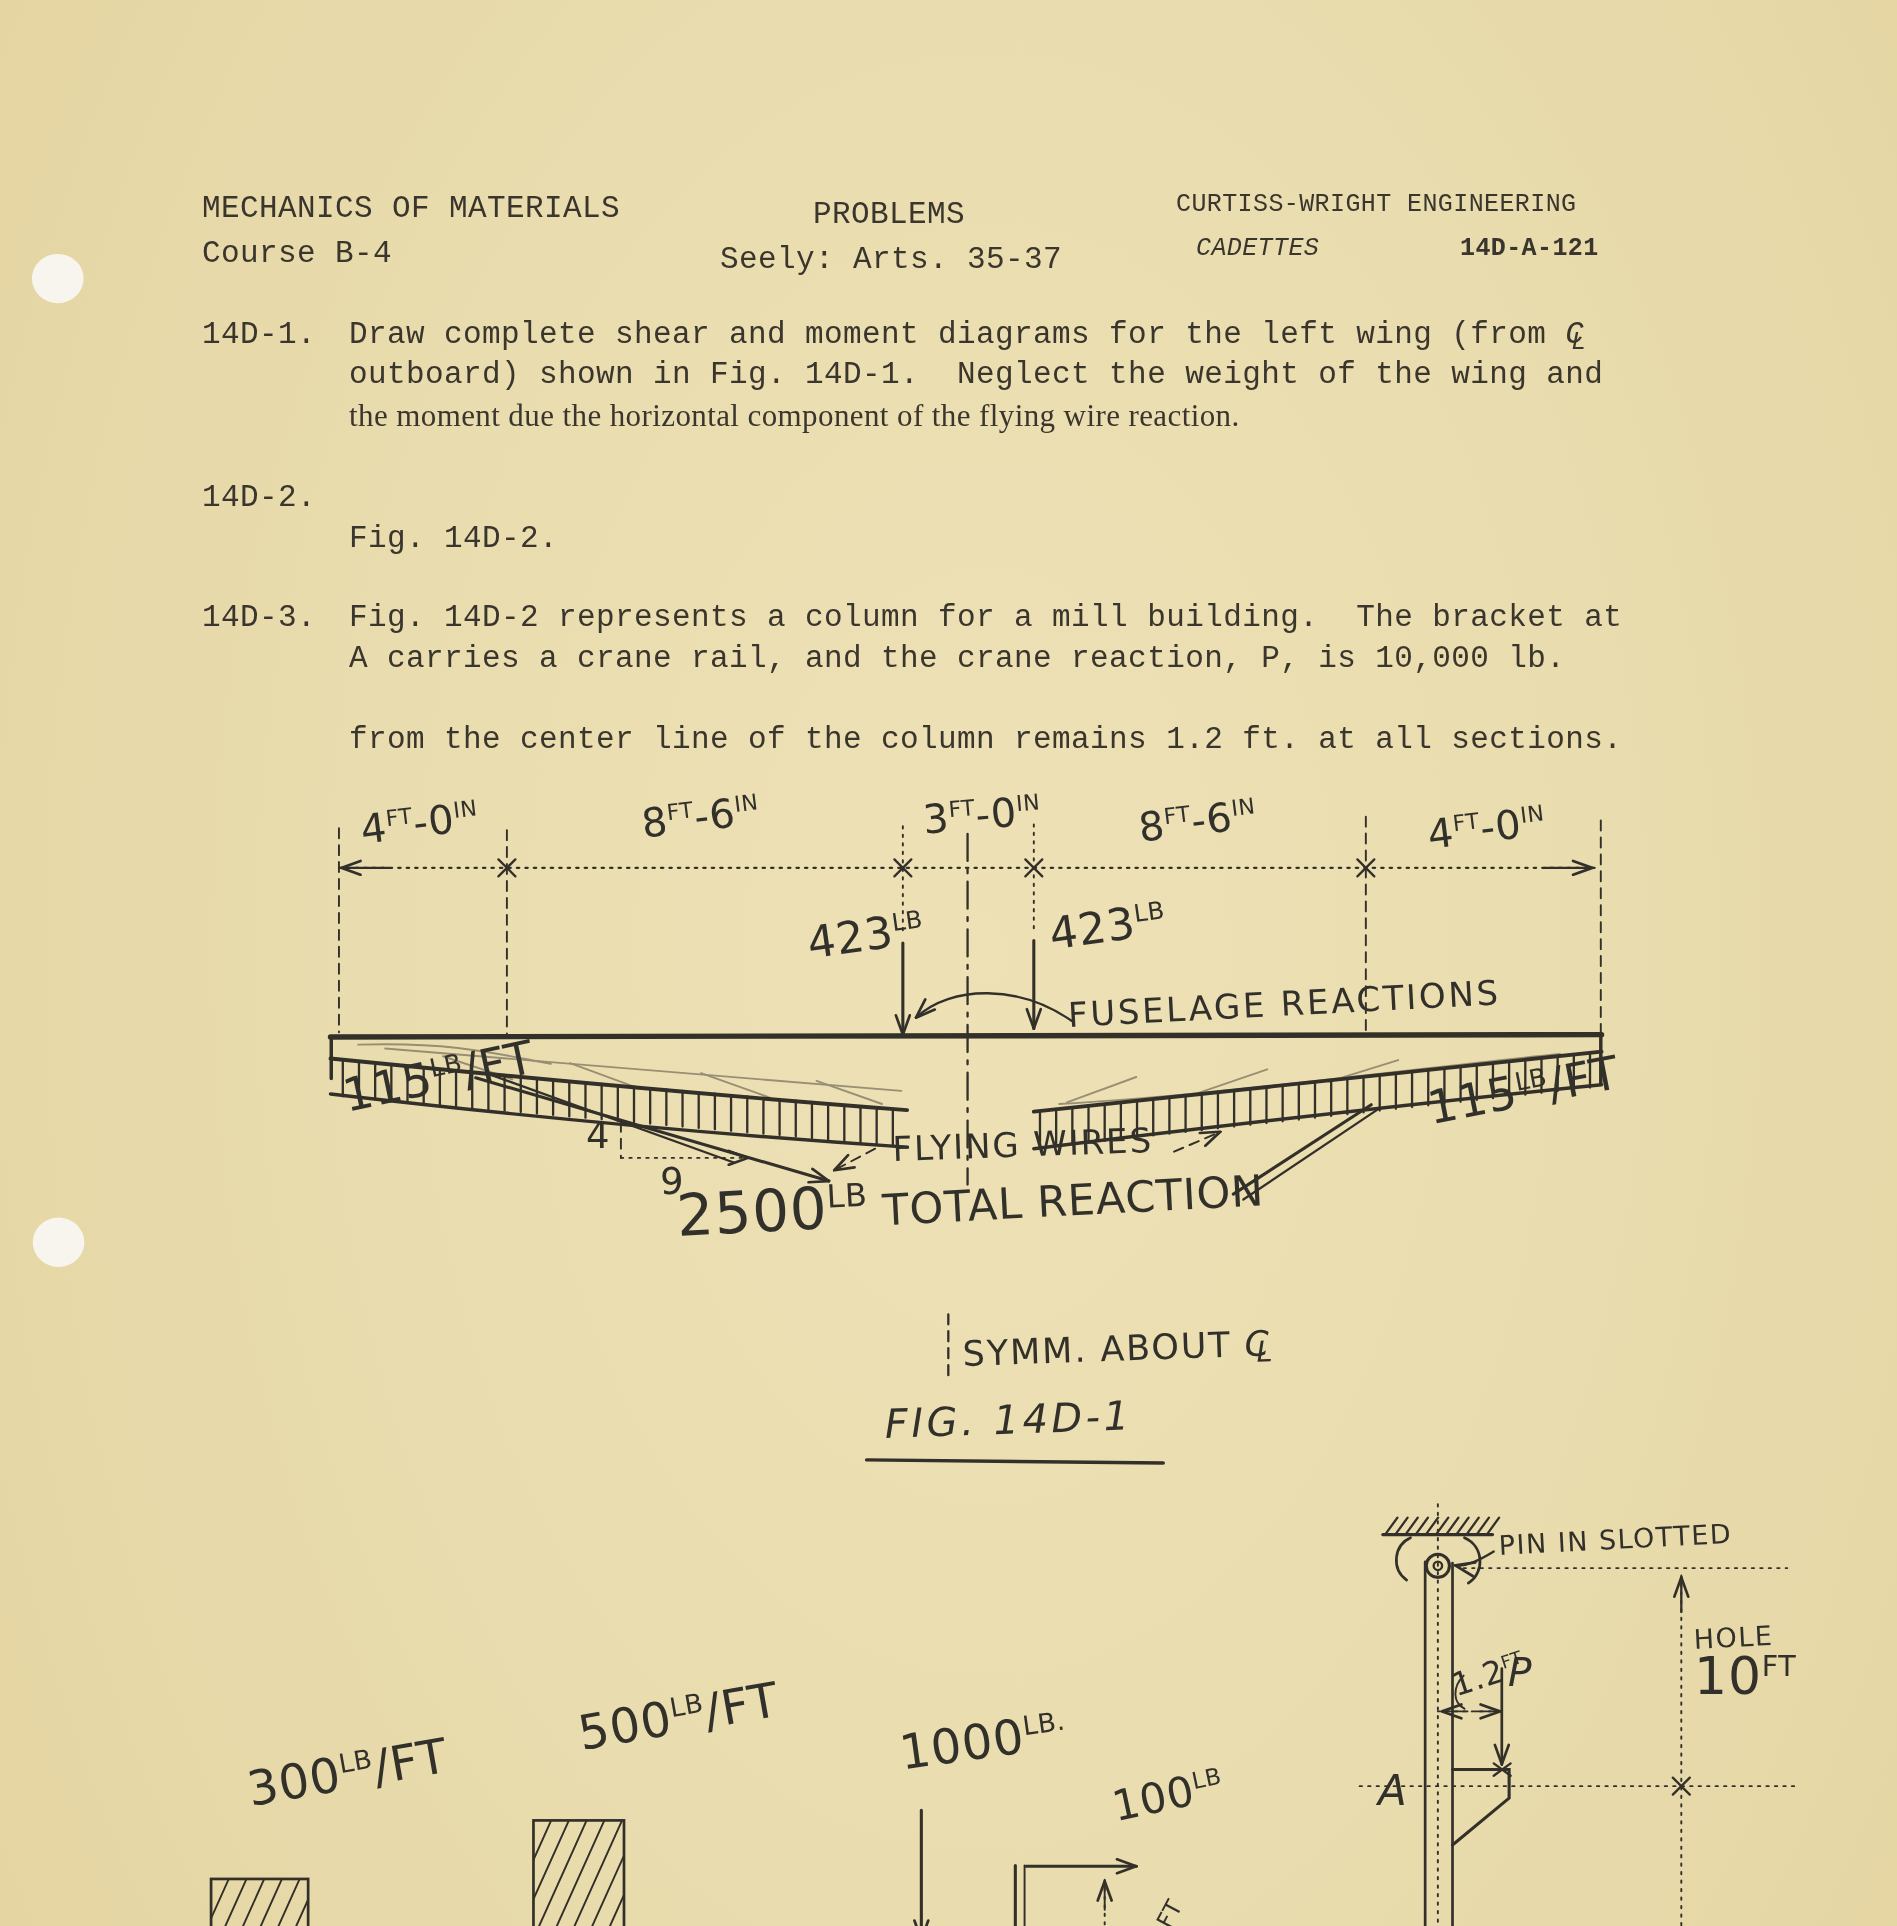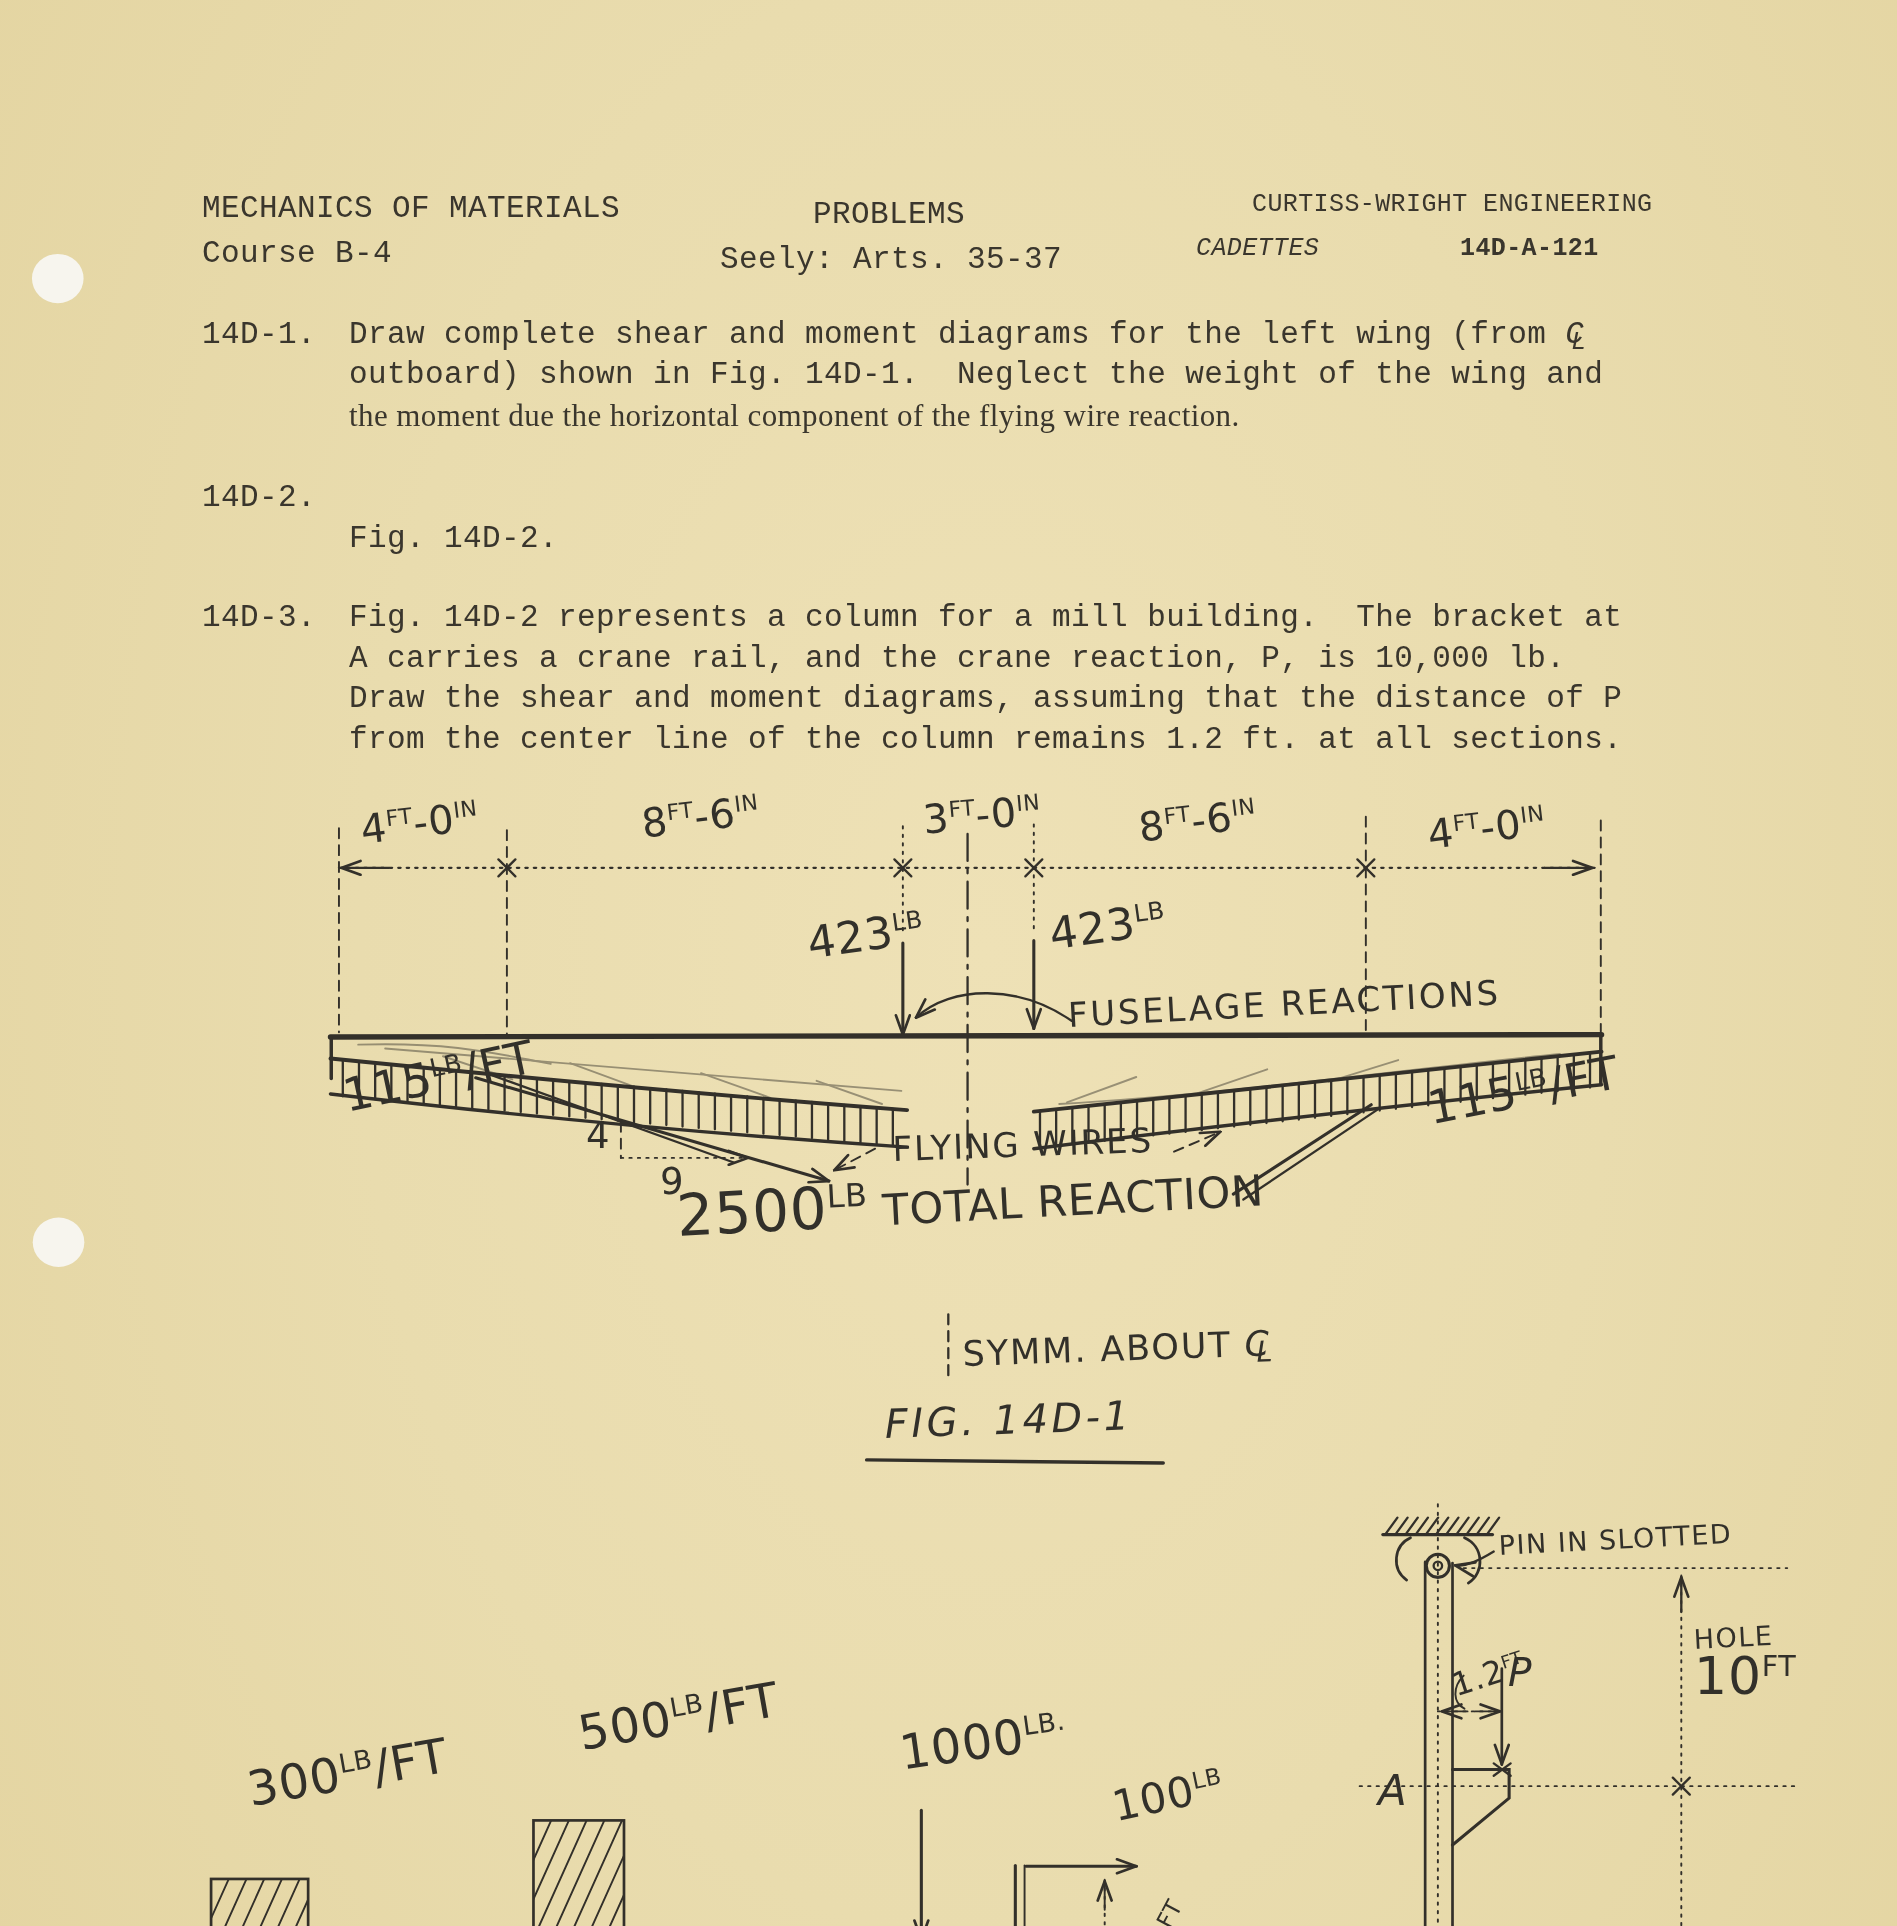--- a/index.html
+++ b/index.html
@@ -369,36 +369,35 @@
       <line x1="3848" y1="5778" x2="3776" y2="5800" stroke-width="6" marker-end="url(#ah)"></line>
     </g>
 
     <line x1="3855" y1="6114" x2="4575" y2="6124" stroke-width="9"></line>
   </svg>
 
   <div class="tw" style="left:202px;top:191px;">MECHANICS OF MATERIALS</div>
   <div class="tw" style="left:202px;top:236px;">Course B-4</div>
   <div class="tw" style="left:813px;top:197px;">PROBLEMS</div>
   <div class="tw" style="left:720px;top:242px;">Seely: Arts. 35-37</div>
-  <div class="tw" style="left:1252px;top:190px;font-size:25px;">CURTISS-WRIGHT ENGINEERING</div>
+  <div class="tw" style="left:1176px;top:190px;font-size:25px;">CURTISS-WRIGHT ENGINEERING</div>
   <div class="tw" style="left:1196px;top:234px;font-size:25px;font-style:italic;">CADETTES</div>
   <div class="tw" style="left:1460px;top:234px;font-size:25px;font-weight:bold;">14D-A-121</div>
 
   <div class="tw" style="left:202px;top:317px;">14D-1.</div>
   <div class="tw" style="left:349px;top:317px;"><span>Draw complete shear and moment diagrams for the left wing (from </span><span class="clsym"><span>C</span><span class="cll">L</span></span></div>
   <div class="tw" style="left:349px;top:357px;">outboard) shown in Fig. 14D-1.  Neglect the weight of the wing and</div>
   <div class="tw" style="left:349px;top:398px;font-family:Liberation Serif, serif;">the moment due the horizontal component of the flying wire reaction.</div>
 
   <div class="tw" style="left:202px;top:480px;">14D-2.</div>
   <div class="tw" style="left:349px;top:521px;">Fig. 14D-2.</div>
 
   <div class="tw" style="left:202px;top:600px;">14D-3.</div>
   <div class="tw" style="left:349px;top:600px;">Fig. 14D-2 represents a column for a mill building.  The bracket at</div>
   <div class="tw" style="left:349px;top:641px;">A carries a crane rail, and the crane reaction, P, is 10,000 lb.</div>
-  <div class="tw" style="left:349px;top:681px;">Draw the shear and moment diagrams, assuming that the distance of P</div>
   <div class="tw" style="left:349px;top:722px;">from the center line of the column remains 1.2 ft. at all sections.</div>
 
   <div class="hw" style="left:358px;top:807px;font-size:40px;transform:rotate(-7deg);"><span>4</span><sup>FT</sup><span>-</span><span>0</span><sup>IN</sup></div>
   <div class="hw" style="left:639px;top:801px;font-size:40px;transform:rotate(-7deg);"><span>8</span><sup>FT</sup><span>-</span><span>6</span><sup>IN</sup></div>
   <div class="hw" style="left:921px;top:797px;font-size:40px;transform:rotate(-5deg);"><span>3</span><sup>FT</sup><span>-</span><span>0</span><sup>IN</sup></div>
   <div class="hw" style="left:1136px;top:805px;font-size:40px;transform:rotate(-7deg);"><span>8</span><sup>FT</sup><span>-</span><span>6</span><sup>IN</sup></div>
   <div class="hw" style="left:1425px;top:812px;font-size:40px;transform:rotate(-7deg);"><span>4</span><sup>FT</sup><span>-</span><span>0</span><sup>IN</sup></div>
 
   <div class="hw" style="left:804px;top:918px;font-size:44px;transform:rotate(-8deg);"><span>423</span><sup>LB</sup></div>
   <div class="hw" style="left:1046px;top:909px;font-size:44px;transform:rotate(-8deg);"><span>423</span><sup>LB</sup></div>

